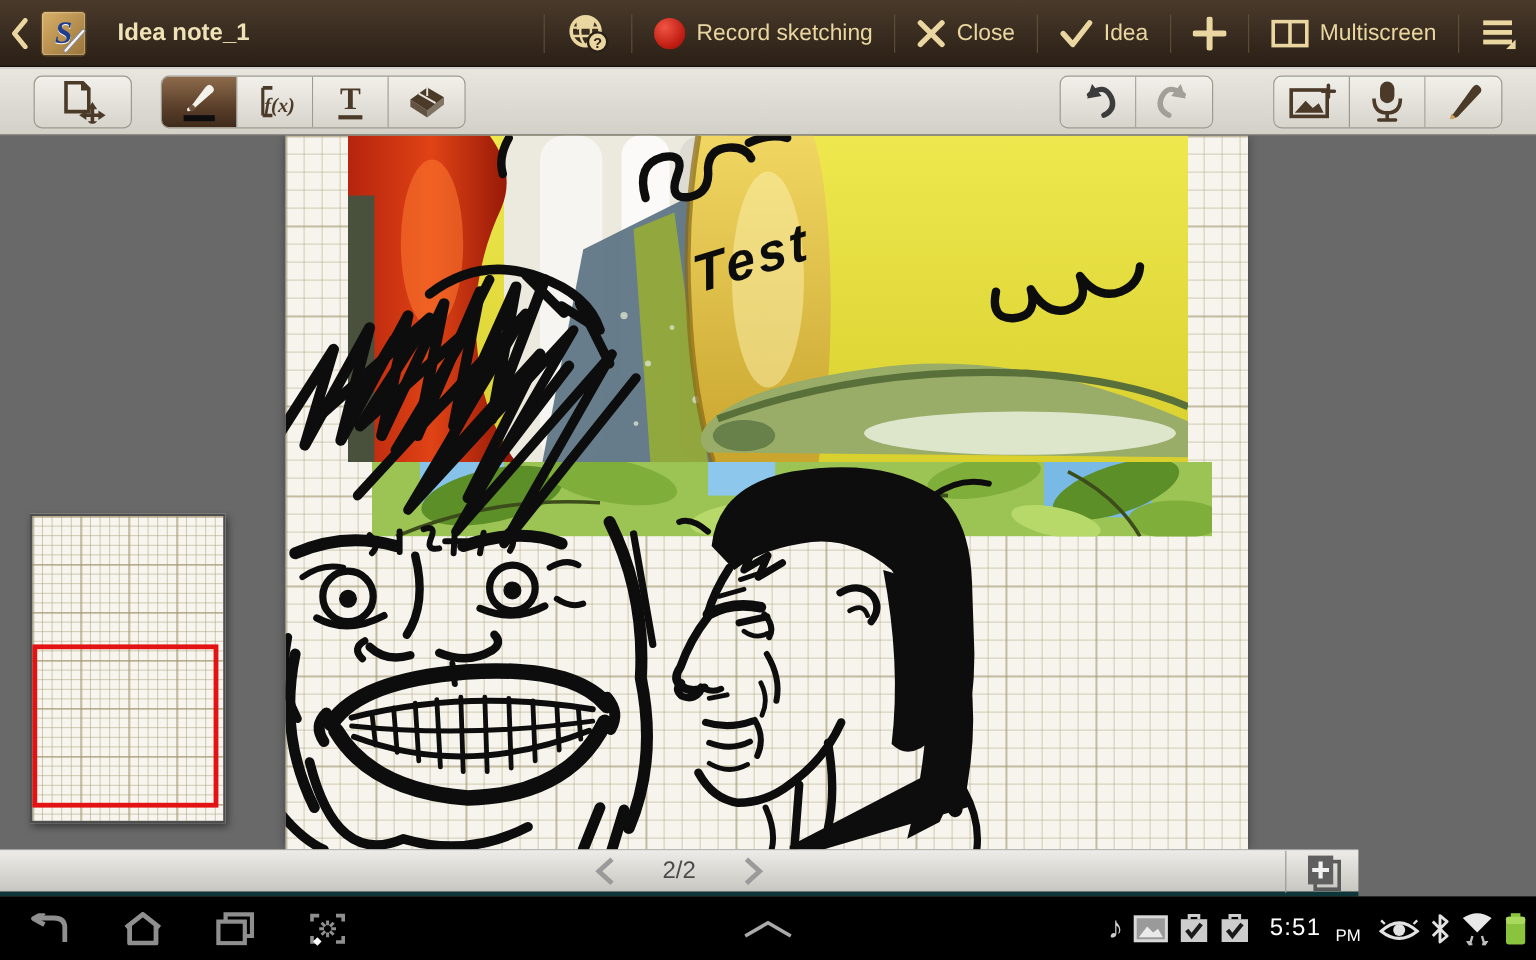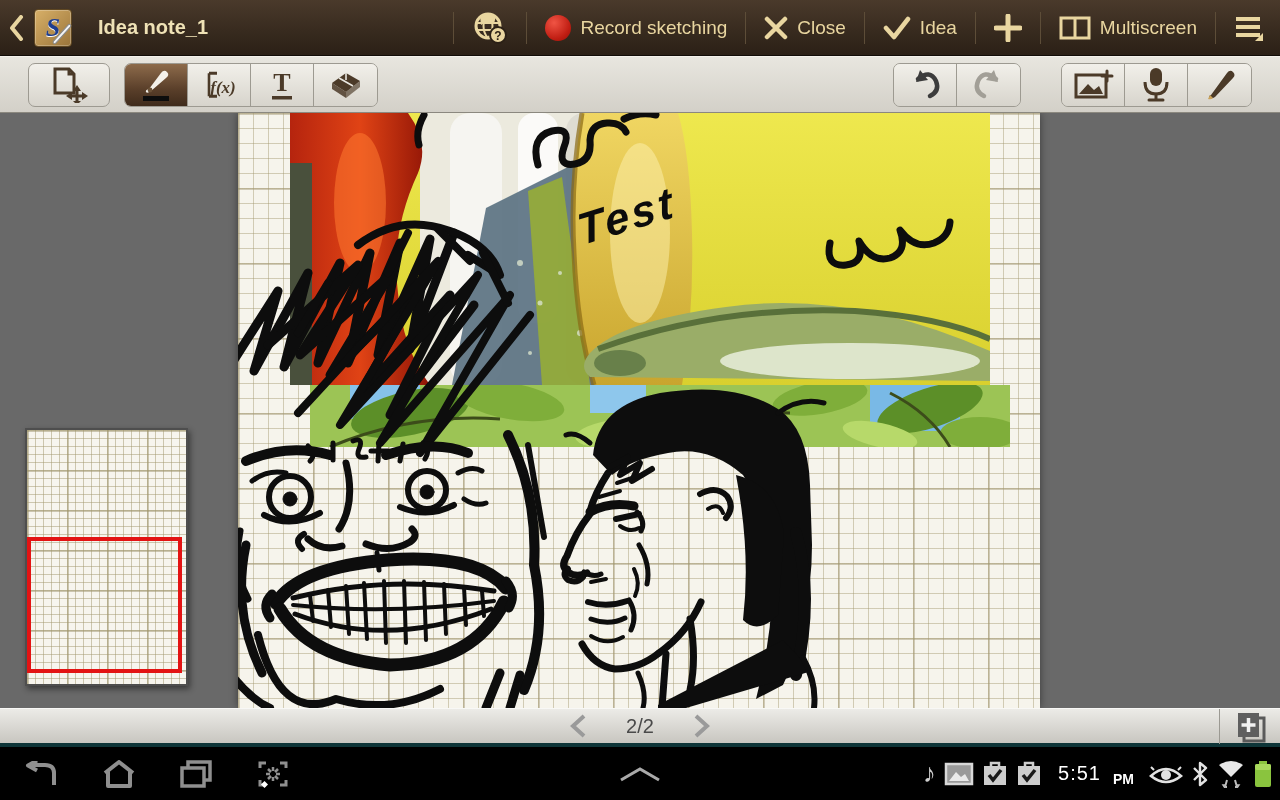--- a/index.html
+++ b/index.html
@@ -36,21 +36,21 @@
     background:linear-gradient(#e8e6df,#d3d0c8);
     border-top:1px solid #f4f2ec; border-bottom:1px solid #8b887f;
     display:flex; align-items:center;
   }
   .tool-btn {
     height:44px; background:linear-gradient(#f2f0ea,#d7d4cc);
     border:1px solid #9d9a91; display:flex; align-items:center; justify-content:center;
     cursor:pointer;
   }
   .tool-single { width:82px; border-radius:7px; margin-left:28px; }
-  .tool-group { display:flex; margin-left:14px; border-radius:7px; overflow:hidden; border:1px solid #9d9a91;text-decoration:underline; }
+  .tool-group { display:flex; margin-left:24px; border-radius:7px; overflow:hidden; border:1px solid #9d9a91;text-decoration:underline; }
   .tool-group .tool-btn { border:none; border-right:1px solid #9d9a91; width:63px; height:42px; }
   .tool-group .tool-btn:last-child { border-right:none; }
   .tool-btn.selected { background:linear-gradient(#8d6b4b,#5a3f2a 60%,#3f2b1b); }
   .tool-spacer { flex:1; }
   .mr28 { margin-right:28px; }
 
   
   .workspace { position:absolute; top:113px; left:0; width:1280px; height:595px; background:#696969; overflow:hidden; }
   .paper {
     position:absolute; left:238px; top:0; width:802px; height:595px;
@@ -81,39 +81,39 @@
       linear-gradient(rgba(148,138,98,.45) 2px, transparent 2px),
       linear-gradient(90deg, rgba(148,138,98,.45) 2px, transparent 2px);
     background-size:8px 8px,8px 8px,40px 40px,40px 40px;
     border:2px solid #4e4e4e; box-shadow:2px 3px 6px rgba(0,0,0,.45);
     cursor:pointer;
   }
   .thumb-view { position:absolute; left:0px; top:107px; width:155px; height:136px; border:4px solid #e31313; }
 
   
   .pagebar {
-    position:absolute; top:708px; left:0; width:1280px; height:39px;
+    position:absolute; top:708px; left:0; width:1132px; height:39px;
     background:linear-gradient(#ecebe7,#c8c6c0);
     border-top:1px solid #f8f8f6; border-bottom:4px solid #0e3538;
     display:flex; align-items:center; justify-content:center;
   }
   .page-indicator { font-size:20px; color:#4a4a4a; margin:0 34px; }
   .page-chev { cursor:pointer; display:block; }
   .addpage-wrap { position:absolute; right:0; top:0; height:35px; display:flex; align-items:center; }
   .addpage-sep { width:1px; height:35px; background:#9b9992; margin-right:14px; }
   .addpage-btn { margin-right:12px; cursor:pointer; }
 
   
   .navbar { position:absolute; top:747px; left:0; width:1280px; height:53px; background:#000; }
   .nav-left { position:absolute; left:0; top:0; height:53px; display:flex; align-items:center; gap:44px; padding-left:24px; }
   .nav-center { position:absolute; left:0; right:0; top:0; height:53px; display:flex; align-items:center; justify-content:center; }
   .nav-right { position:absolute; right:0; top:0; height:53px; display:flex; align-items:center; gap:8px; padding-right:8px; }
   .nav-ico { cursor:pointer; display:block; }
   .clock { color:#fff; font-size:20px; letter-spacing:1px; margin-left:8px; }
-  .meridiem { color:#fff; font-size:14px; margin:10px 6px 0 4px;font-weight:bold; }
+  .meridiem { color:#fff; font-size:14px; margin:10px 6px 0 4px; }
   .music-glyph { color:#cfcfcf; font-size:26px; line-height:1; margin-top:-2px; }
 </style>
 </head>
 <body>
 
 <div class="screen">
 
   <header class="topbar">
     <div class="tb-left">
       <svg width="16" height="26" viewBox="0 0 16 26">

